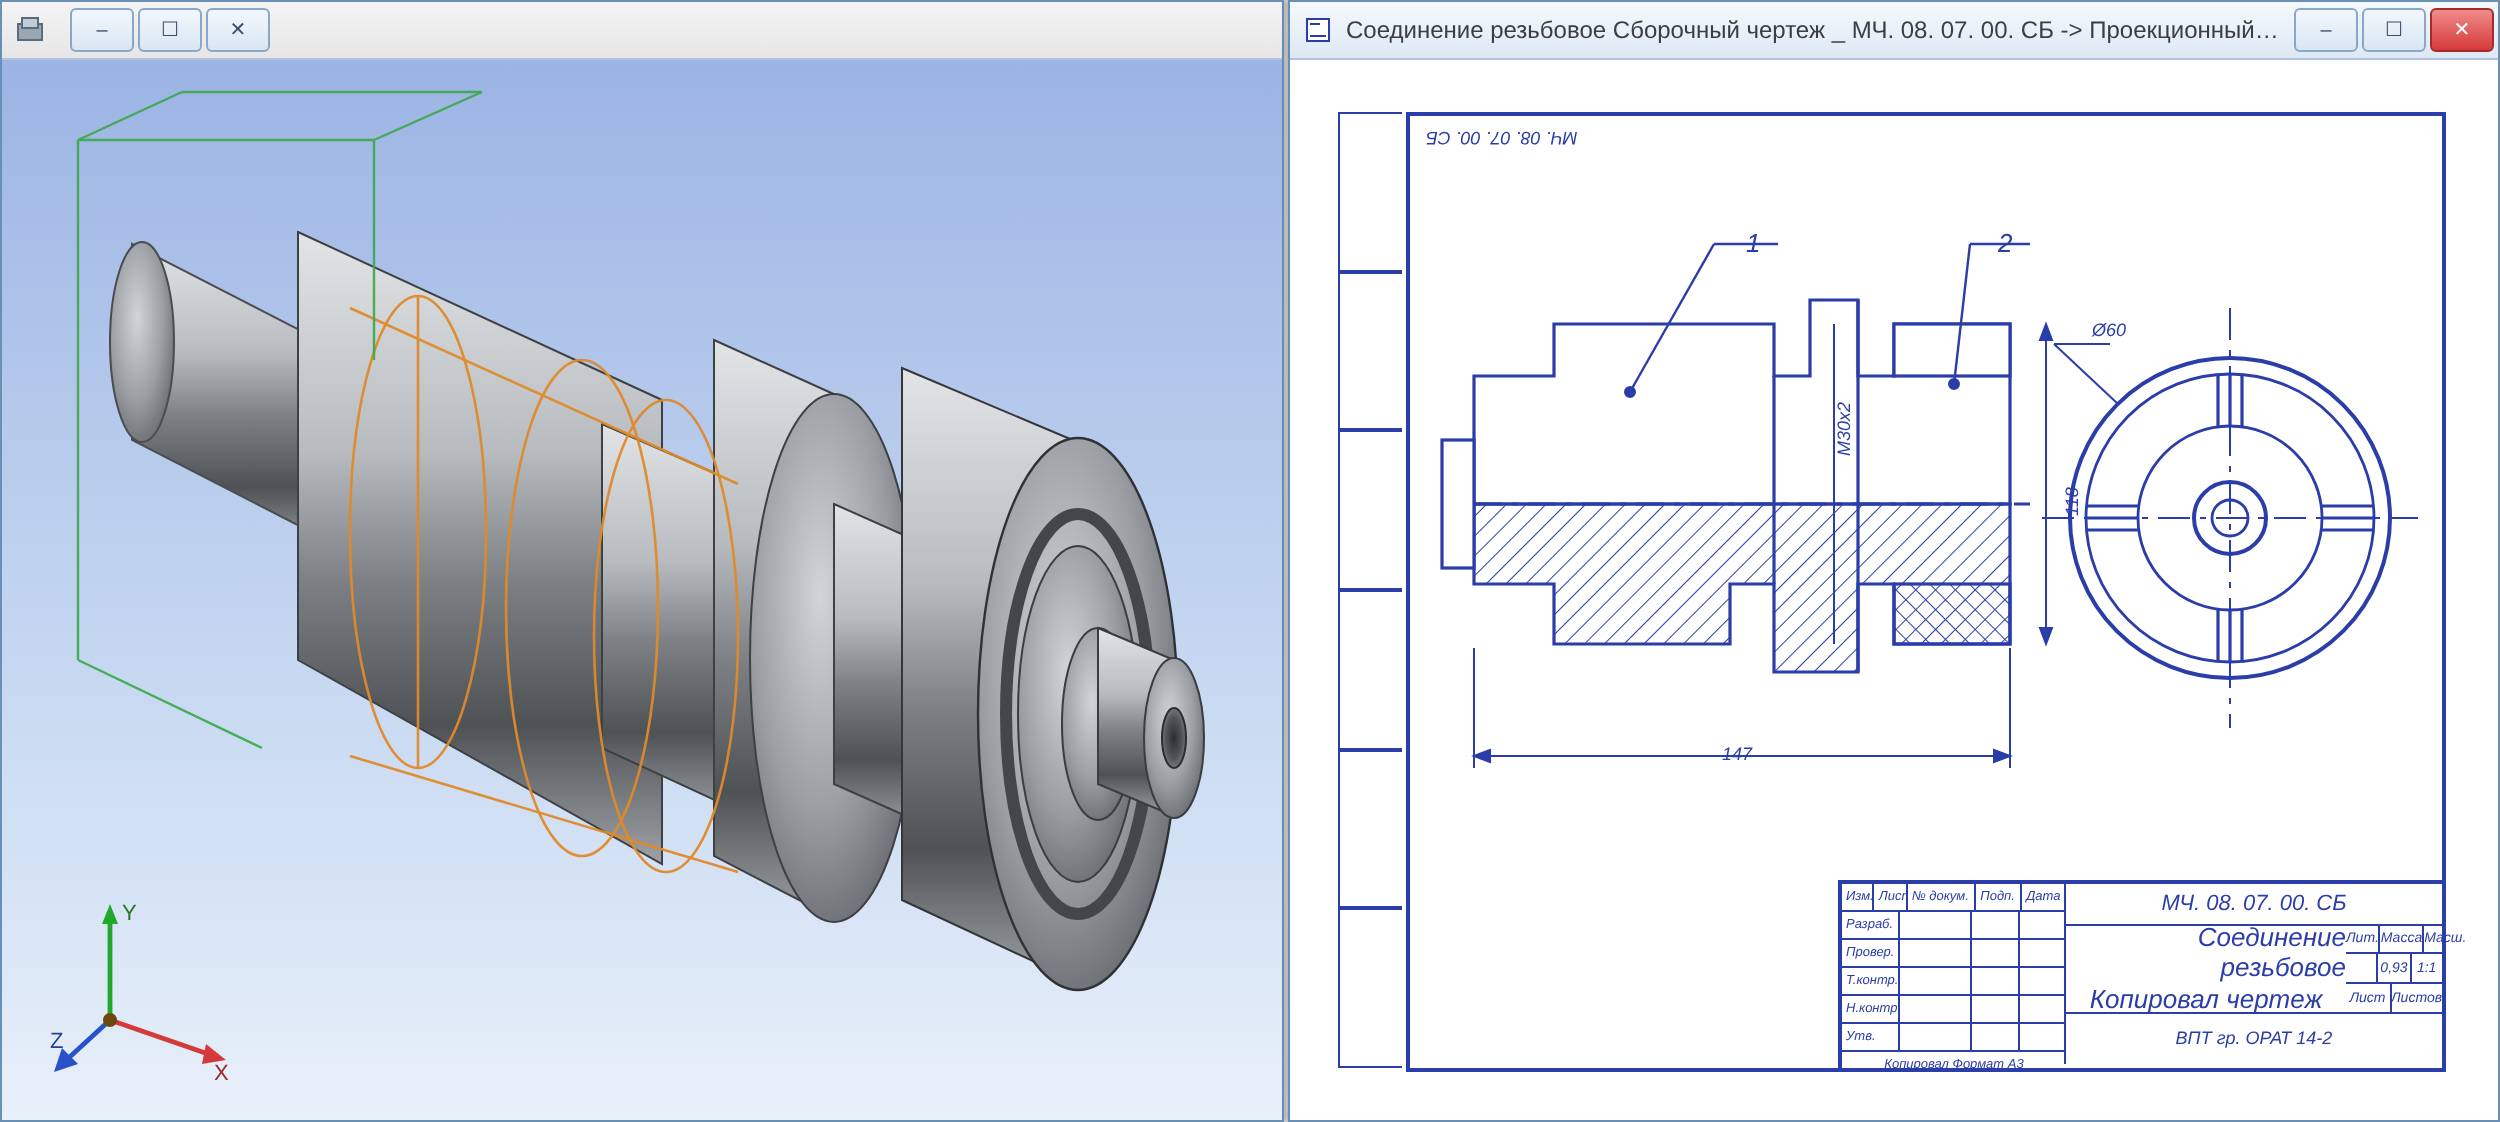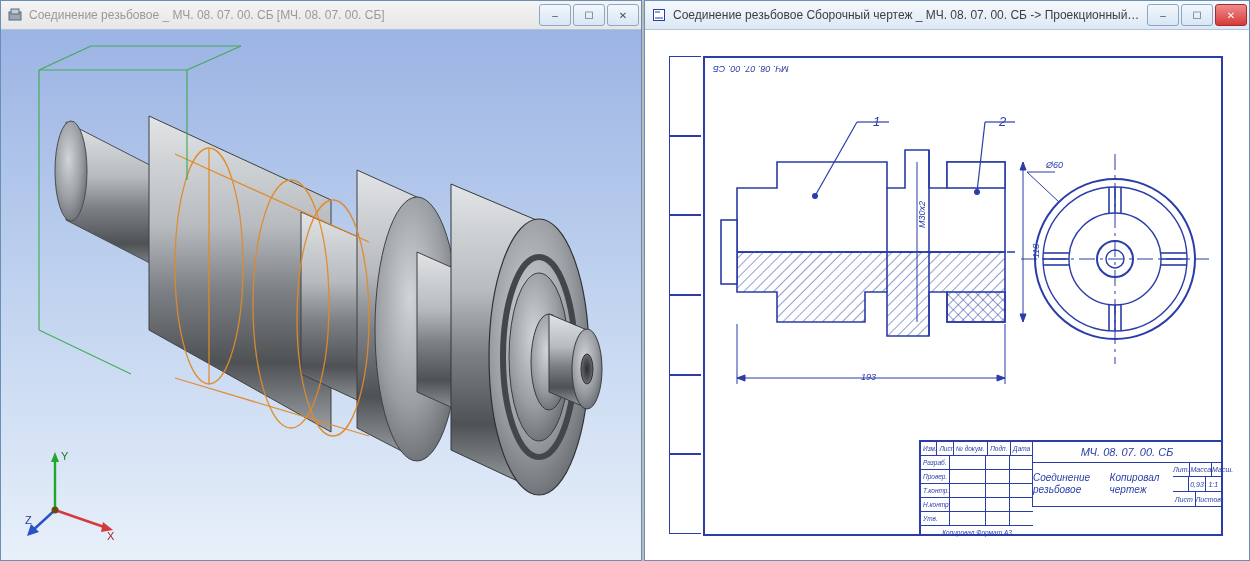--- a/index.html
+++ b/index.html
@@ -19,21 +19,21 @@
   .view3d{position:absolute;inset:0;background:linear-gradient(#9cb4e4,#c4d6f0 55%,#e8f0fa)}
   .axis{position:absolute;left:24px;bottom:20px;width:96px;height:96px;pointer-events:none}
   
   .sheet{position:absolute;inset:10px 12px 12px 10px;background:#fff}
   .frame{position:absolute;inset:16px 14px 12px 48px;border:2px solid #2a3da8}
   .bind-ruler{position:absolute;left:-34px;top:0;bottom:0;width:32px}
   .bind-ruler .cell{border:1px solid #2a3da8;height:16.6%;box-sizing:border-box;border-right:none}
   .corner-tab{position:absolute;left:8px;top:6px;font-size:9px;color:#2a3da8;font-style:italic;transform:rotate(180deg)}
   .title-block{position:absolute;right:-2px;bottom:-2px;width:300px;height:92px;border:2px solid #2a3da8;background:#fff;font-size:8px;color:#2a3da8;font-style:italic}
   .tb-big{position:absolute;right:0;top:0;width:188px;height:20px;border-left:1px solid #2a3da8;border-bottom:1px solid #2a3da8;display:flex;align-items:center;justify-content:center;font-size:11px}
-  .tb-name{position:absolute;right:48px;top:20px;width:140px;height:44px;border-left:1px solid #2a3da8;border-bottom:1px solid #2a3da8;display:flex;flex-direction:row;align-items:center;justify-content:center;text-align:left;font-size:10px;line-height:1.2}
+  .tb-name{position:absolute;right:48px;top:20px;width:140px;height:44px;border-left:1px solid #2a3da8;border-bottom:1px solid #2a3da8;display:flex;flex-direction:column;align-items:center;justify-content:center;text-align:right;font-size:13px;line-height:1.2}
   .tb-metrics{position:absolute;right:0;top:20px;width:48px;height:44px;border-bottom:1px solid #2a3da8;display:flex;flex-direction:column}
   .tb-metrics .mrow{display:flex;flex:1;border-bottom:1px solid #2a3da8}
   .tb-metrics .mrow:last-child{border-bottom:none}
   .tb-metrics .mcell{flex:1;border-right:1px solid #2a3da8;display:flex;align-items:center;justify-content:center;font-size:7px}
   .tb-metrics .mcell:last-child{border-right:none}
   .tb-mat{position:absolute;right:0;top:64px;width:188px;height:26px;border-left:1px solid #2a3da8;display:flex;align-items:center;justify-content:center;font-size:9px}
   .tb-left{position:absolute;left:0;top:0;width:112px;height:92px}
   .tb-left .lrow{display:flex;height:13px;border-bottom:1px solid #2a3da8}
   .tb-left .lrow:last-child{border-bottom:none}
   .tb-left .lcell{border-right:1px solid #2a3da8;font-size:6.5px;display:flex;align-items:center;padding:0 2px;overflow:hidden}
@@ -44,21 +44,20 @@
 <body>
 
 <div class="window window-left">
   <div class="titlebar inactive">
     <span class="icon">
       <svg width="14" height="14" viewBox="0 0 14 14">
           <rect x="1" y="4" width="12" height="8" fill="#9aa6b2" stroke="#5a6b7c"></rect>
           <rect x="3" y="1" width="8" height="5" fill="#c2ccd6" stroke="#5a6b7c"></rect>
         </svg>
     </span>
-    <span class="title">Соединение резьбовое _ МЧ. 08. 07. 00. СБ [МЧ. 08. 07. 00. СБ]</span>
     <div class="chrome-btns">
       <div class="chrome-btn">
           <span>–</span>
         </div>
       <div class="chrome-btn">
           <span>☐</span>
         </div>
       <div class="chrome-btn">
           <span>✕</span>
         </div>
@@ -230,21 +229,21 @@
 
             <line x1="202" y1="70" x2="202" y2="230"></line>
 
             <line x1="308" y1="70" x2="308" y2="230"></line>
             <polygon points="308,70 305,78 311,78" fill="#2a3da8"></polygon>
             <polygon points="308,230 305,222 311,222" fill="#2a3da8"></polygon>
           </g>
         </svg>
         <span class="dim-label" style="left:168px;top:56px;font-size:13px">1</span>
         <span class="dim-label" style="left:294px;top:56px;font-size:13px">2</span>
-        <span class="dim-label" style="left:156px;top:314px">193</span>
+        <span class="dim-label" style="left:156px;top:314px">147</span>
         <span class="dim-label" style="left:212px;top:170px;transform:rotate(-90deg);transform-origin:left top">M30x2</span>
         <span class="dim-label" style="left:326px;top:200px;transform:rotate(-90deg);transform-origin:left top">118</span>
 
         <svg style="position:absolute;right:12px;top:96px" width="188" height="210">
           <g stroke="#2a3da8" fill="none">
             <line x1="0" y1="105" x2="188" y2="105" stroke-width="1" stroke-dasharray="16 5 3 5"></line>
             <line x1="94" y1="0" x2="94" y2="210" stroke-width="1" stroke-dasharray="16 5 3 5"></line>
             <circle cx="94" cy="105" r="80" stroke-width="2"></circle>
             <circle cx="94" cy="105" r="72" stroke-width="1.4"></circle>
             <circle cx="94" cy="105" r="46" stroke-width="1.4"></circle>
@@ -329,17 +328,18 @@
             <div class="mrow">
                 <div class="mcell"></div>
                 <div class="mcell">0,93</div>
                 <div class="mcell">1:1</div>
               </div>
             <div class="mrow">
                 <div class="mcell">Лист</div>
                 <div class="mcell">Листов</div>
               </div>
           </div>
+          <div class="tb-mat">ВПТ гр. ОРАТ 14-2</div>
         </div>
       </div>
     </div>
   </div>
 </div>
 
 </body></html>

